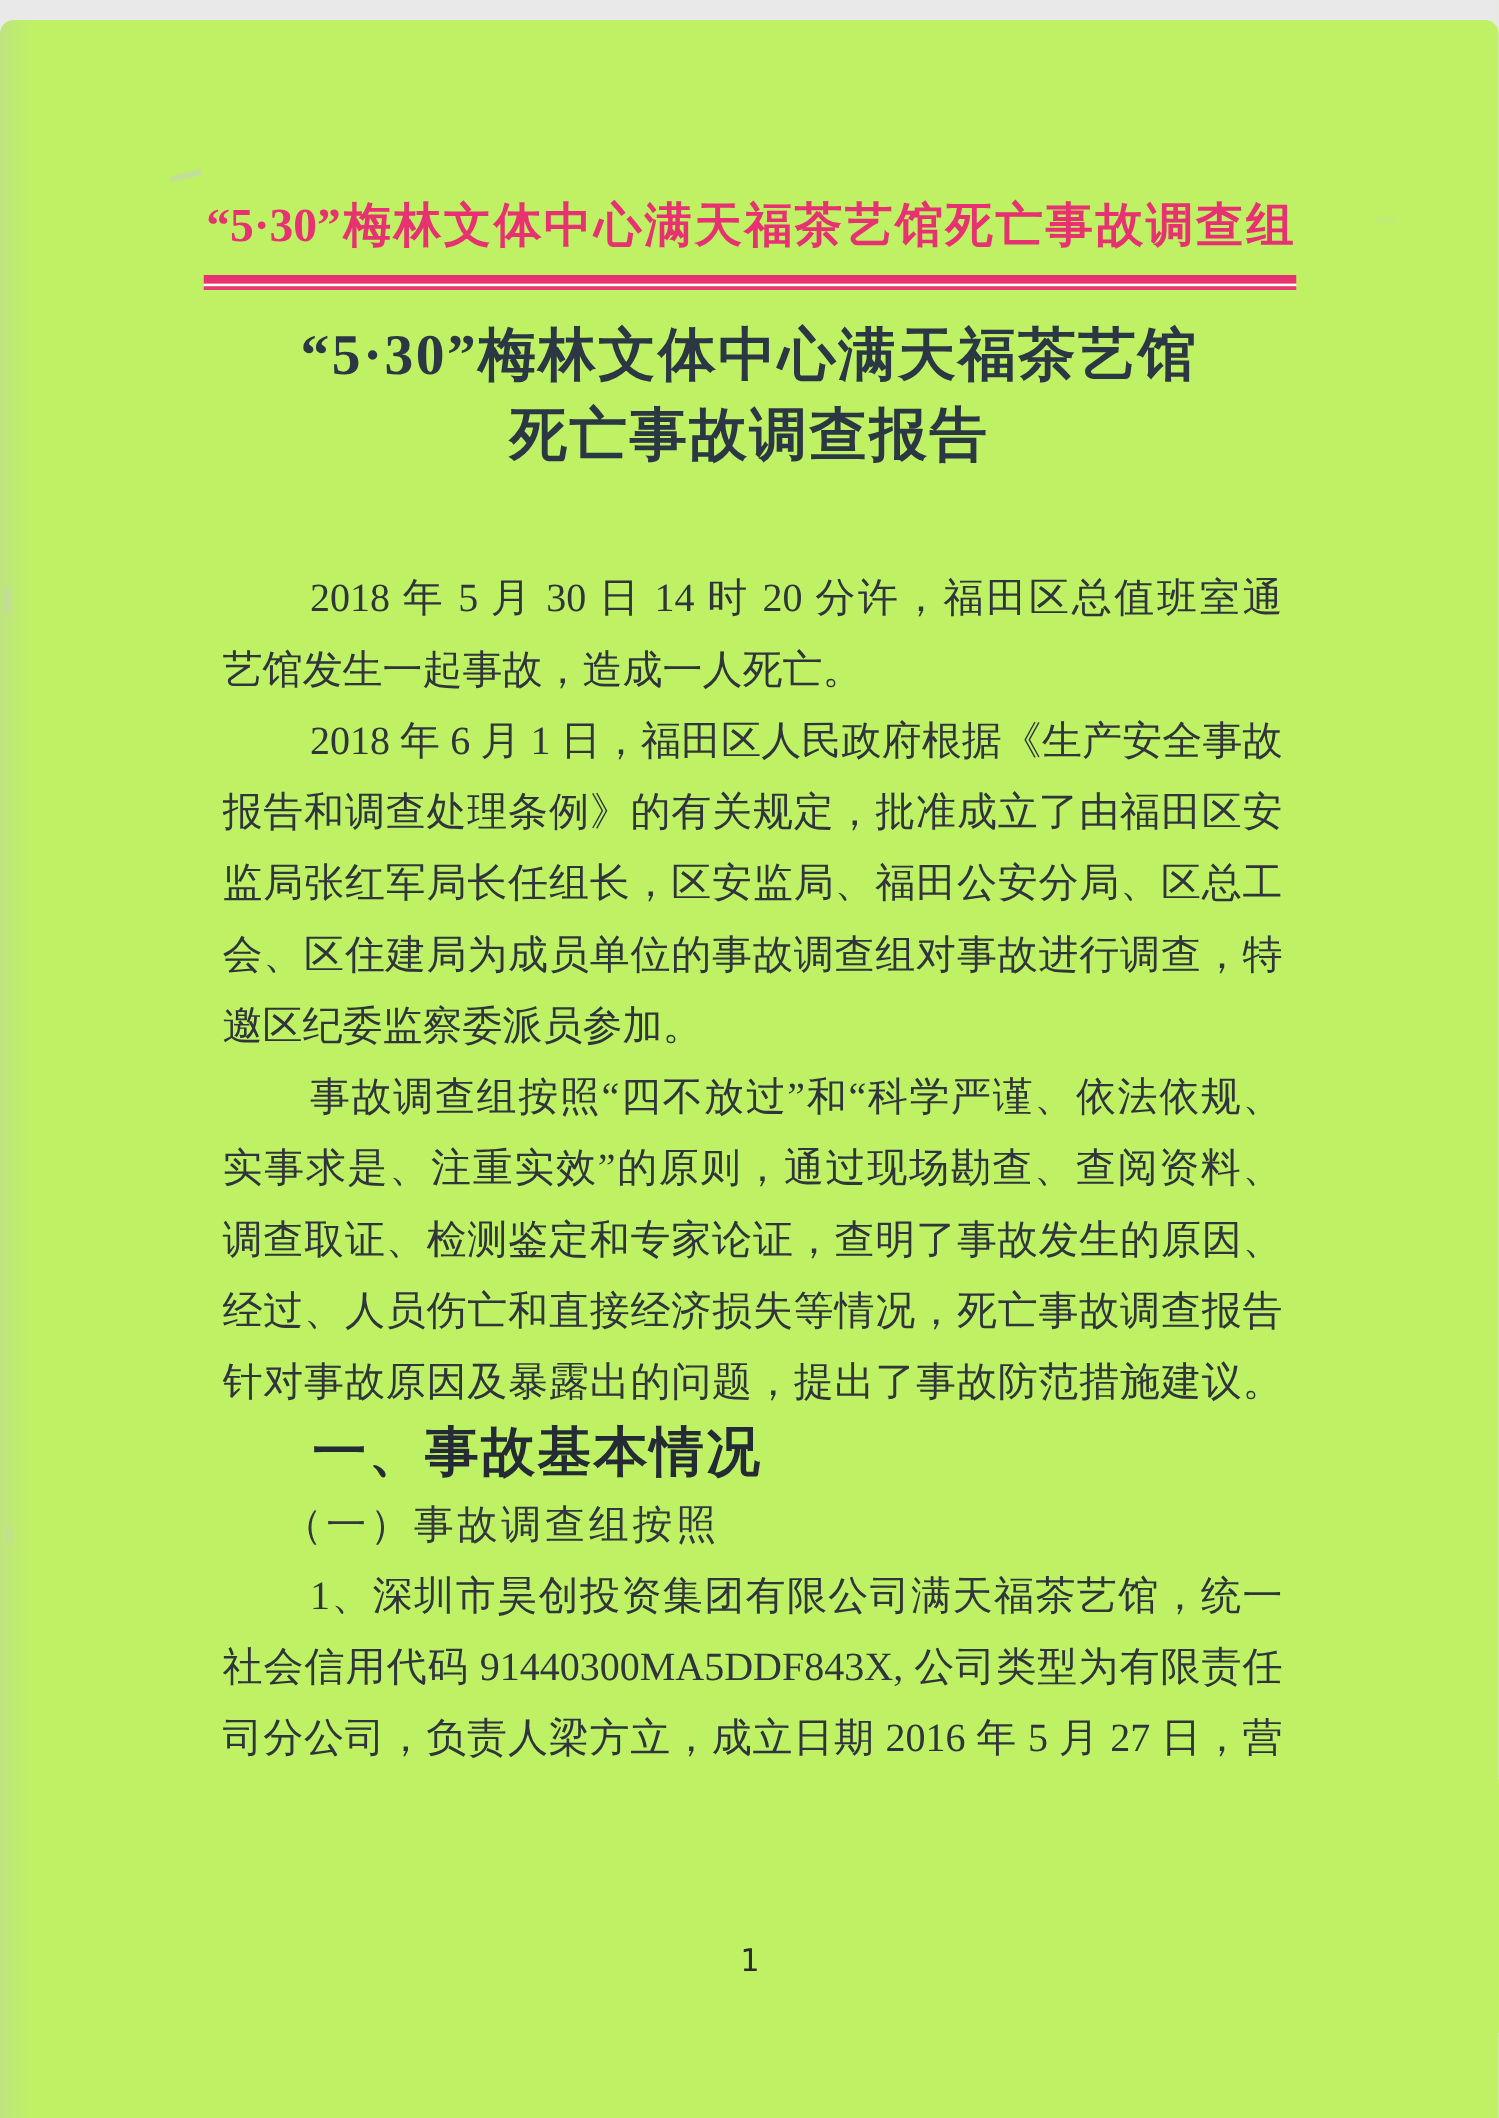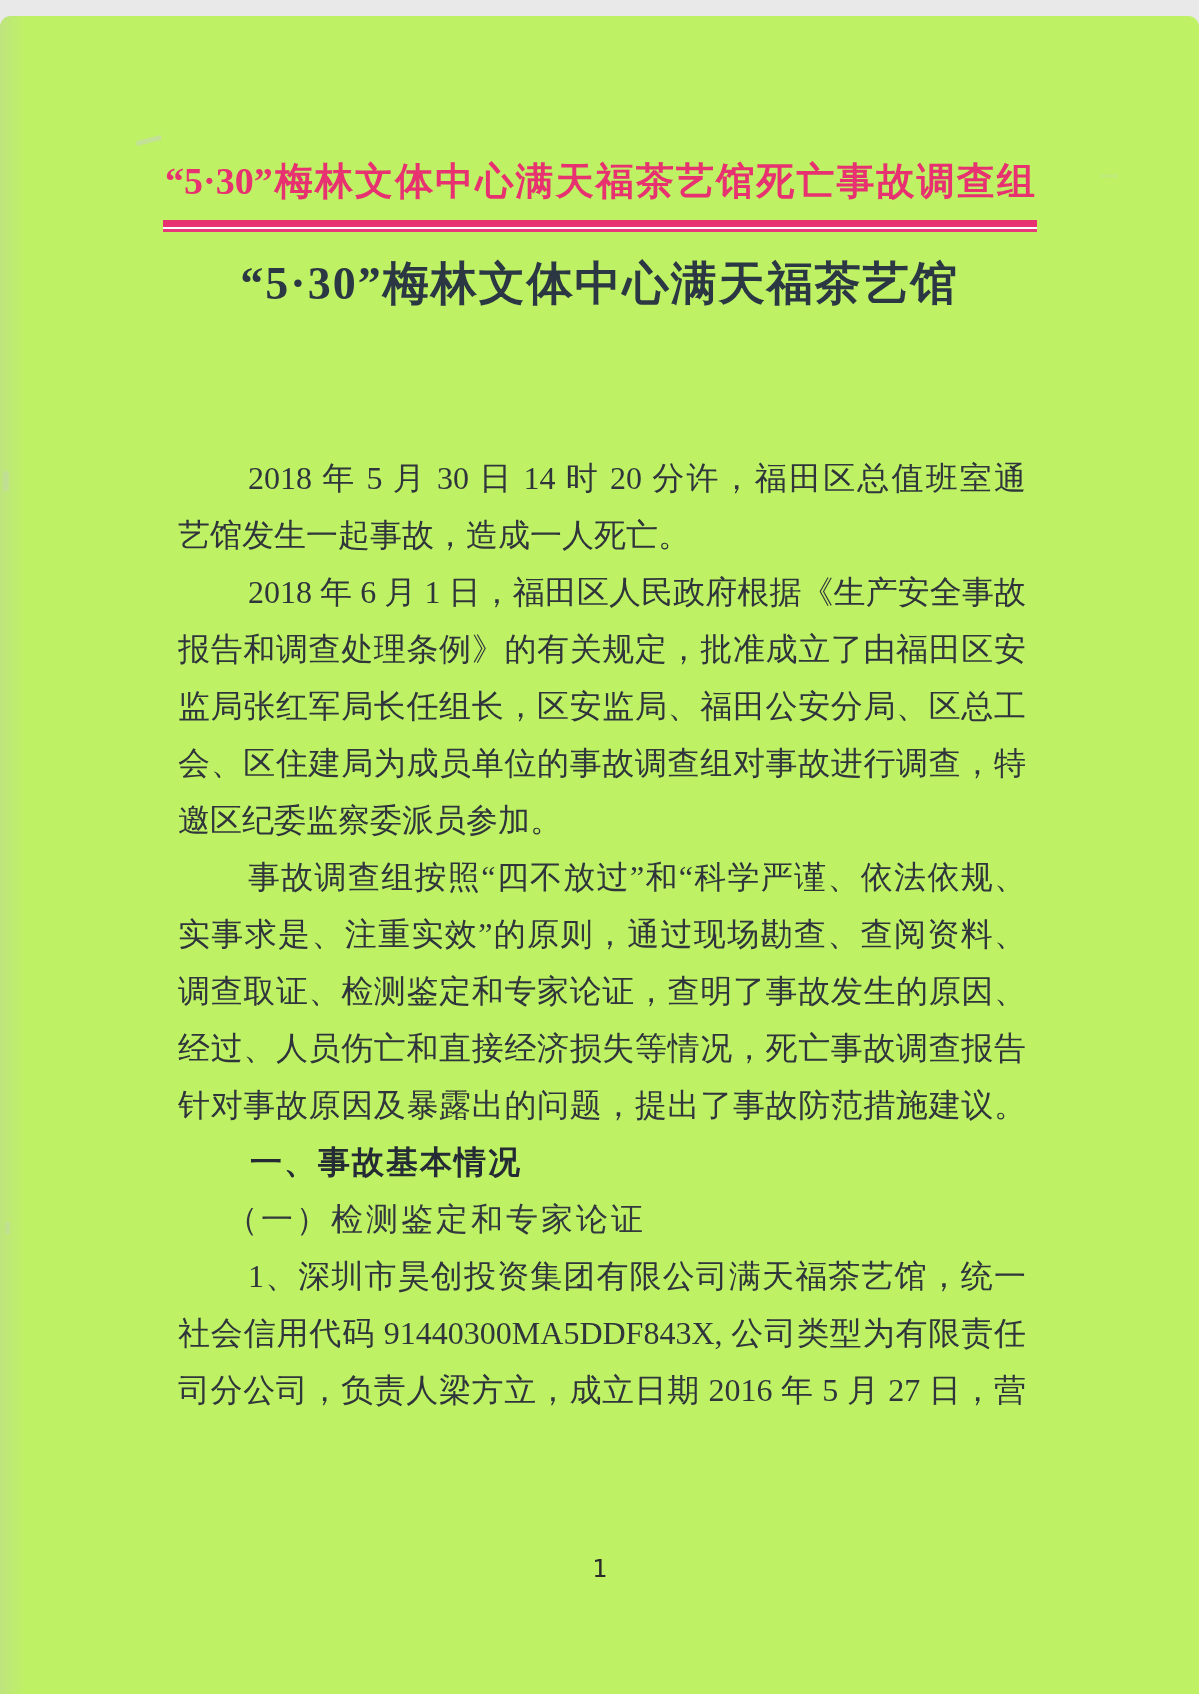--- a/index.html
+++ b/index.html
@@ -54,21 +54,21 @@
     position:absolute;left:178px;top:434px;width:848px;
     font-size:32px;color:#30353b;
   }
   .ln{
     line-height:57px;height:57px;overflow:hidden;
   }
   .ln.j{text-align:justify;text-align-last:justify;}
   .ln.ind{text-indent:70px;}
   .ln.h1{
     font-family:"Liberation Sans", sans-serif;
-    font-weight:bold;font-size:32px;color:#242b34;
+    font-weight:bold;font-size:43px;color:#242b34;
     text-indent:72px;letter-spacing:2px;
   }
   .ln.sub{text-indent:48px;letter-spacing:3px;color:#33383e;}
 
   .page-number{
     position:absolute;left:0;right:0;top:1538px;
     text-align:center;
     font-family:"DejaVu Sans Mono", monospace;
     font-size:25px;color:#2b2b2b;
   }
@@ -86,36 +86,37 @@
 
   <div class="banner">“5·30”梅林文体中心满天福茶艺馆死亡事故调查组</div>
 
   <div class="rule">
     <div class="r-thick"></div>
     <div class="r-gap"></div>
     <div class="r-thin"></div>
   </div>
 
   <div class="doc-title t1">“5·30”梅林文体中心满天福茶艺馆</div>
+  <div class="doc-title t2">死亡事故调查报告</div>
 
   <div class="body-text">
     <div class="ln ind j">2018 年 5 月 30 日 14 时 20 分许，福田区总值班室通知：</div>
     <div class="ln">艺馆发生一起事故，造成一人死亡。</div>
     <div class="ln ind j">2018 年 6 月 1 日，福田区人民政府根据《生产安全事故</div>
     <div class="ln j">报告和调查处理条例》的有关规定，批准成立了由福田区安</div>
     <div class="ln j">监局张红军局长任组长，区安监局、福田公安分局、区总工</div>
     <div class="ln j">会、区住建局为成员单位的事故调查组对事故进行调查，特</div>
     <div class="ln">邀区纪委监察委派员参加。</div>
     <div class="ln ind j">事故调查组按照“四不放过”和“科学严谨、依法依规、</div>
     <div class="ln j">实事求是、注重实效”的原则，通过现场勘查、查阅资料、</div>
     <div class="ln j">调查取证、检测鉴定和专家论证，查明了事故发生的原因、</div>
     <div class="ln j">经过、人员伤亡和直接经济损失等情况，死亡事故调查报告</div>
     <div class="ln j">针对事故原因及暴露出的问题，提出了事故防范措施建议。</div>
     <div class="ln h1">一、事故基本情况</div>
-    <div class="ln sub">（一）检测鉴定和专家论证</div>
+    <div class="ln sub">（一）事故调查组按照</div>
     <div class="ln ind j">1、深圳市昊创投资集团有限公司满天福茶艺馆，统一</div>
     <div class="ln j">社会信用代码 91440300MA5DDF843X, 公司类型为有限责任公</div>
     <div class="ln j">司分公司，负责人梁方立，成立日期 2016 年 5 月 27 日，营</div>
   </div>
 
   <div class="page-number">1</div>
 
 </div>
 
 </body></html>

